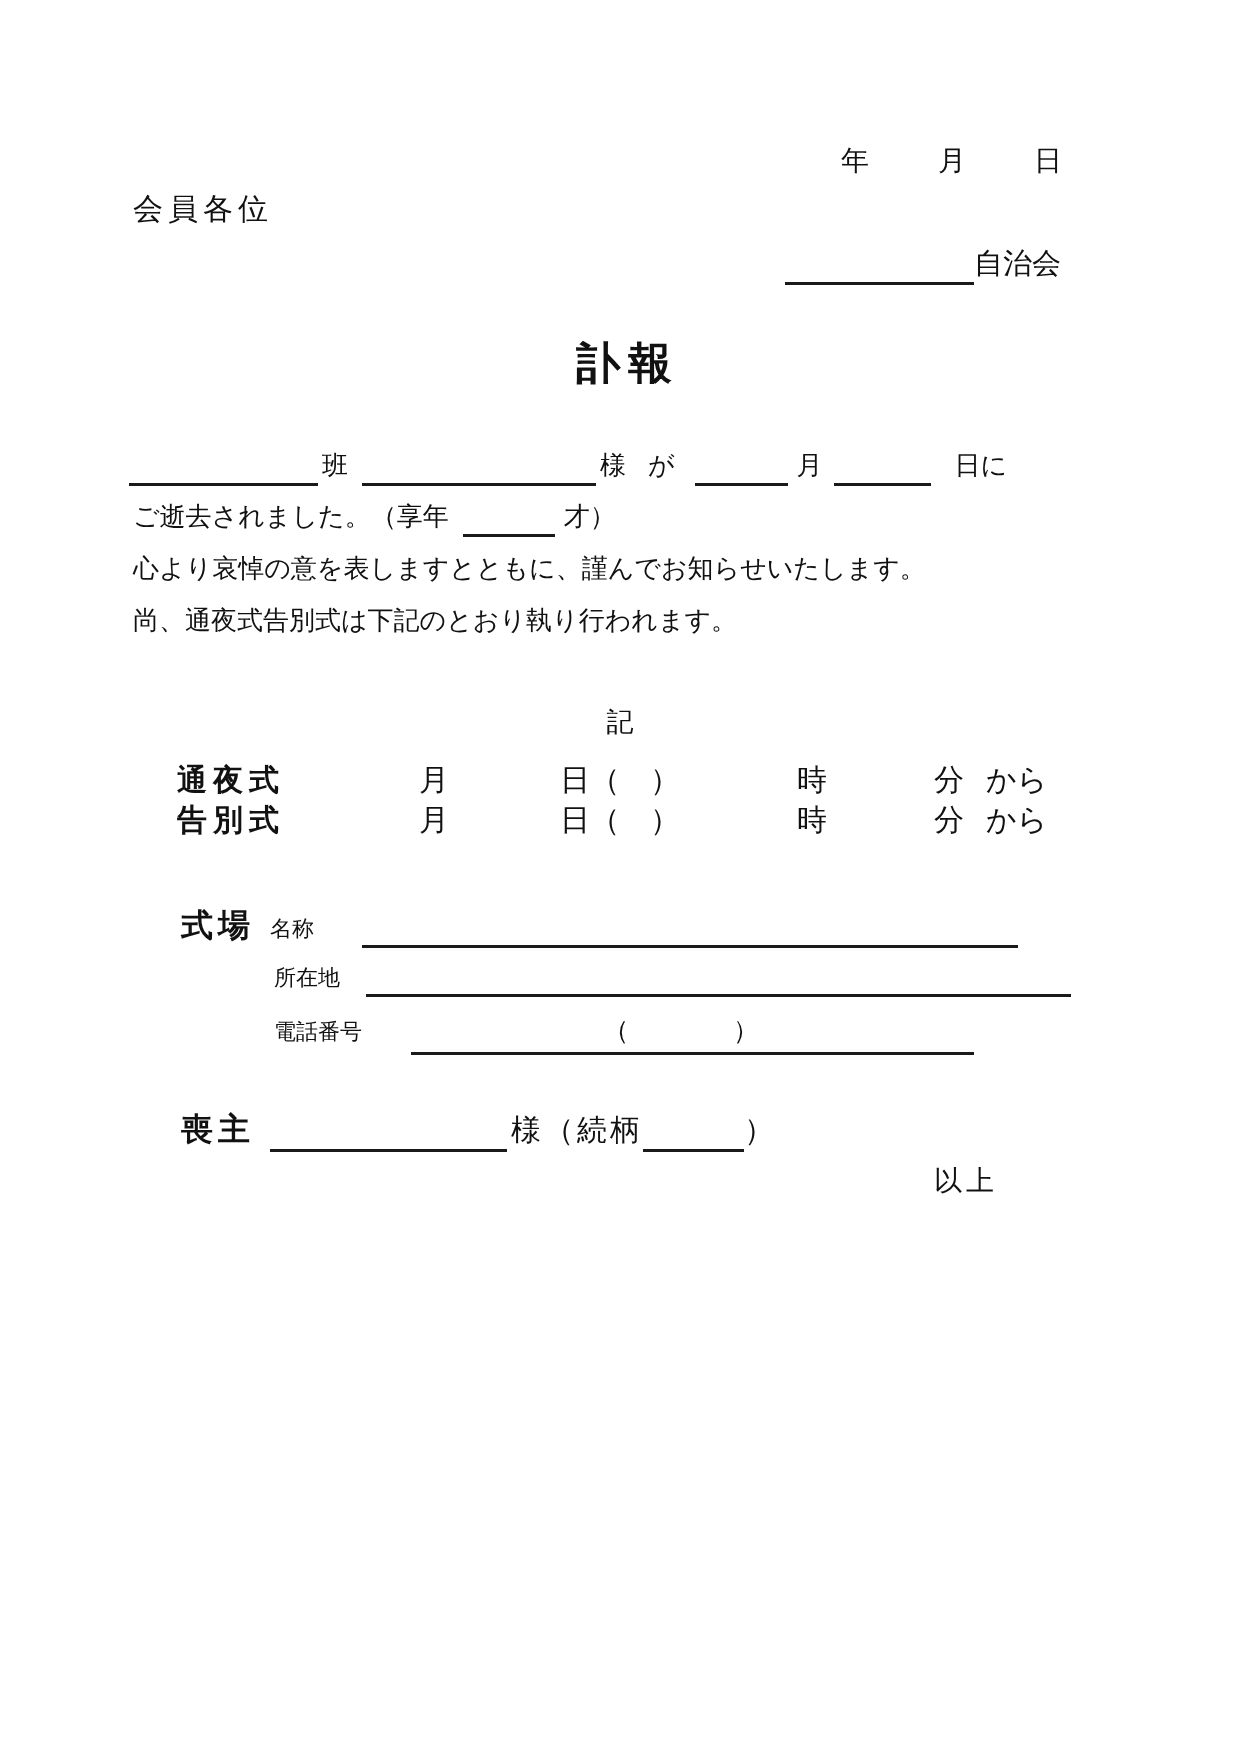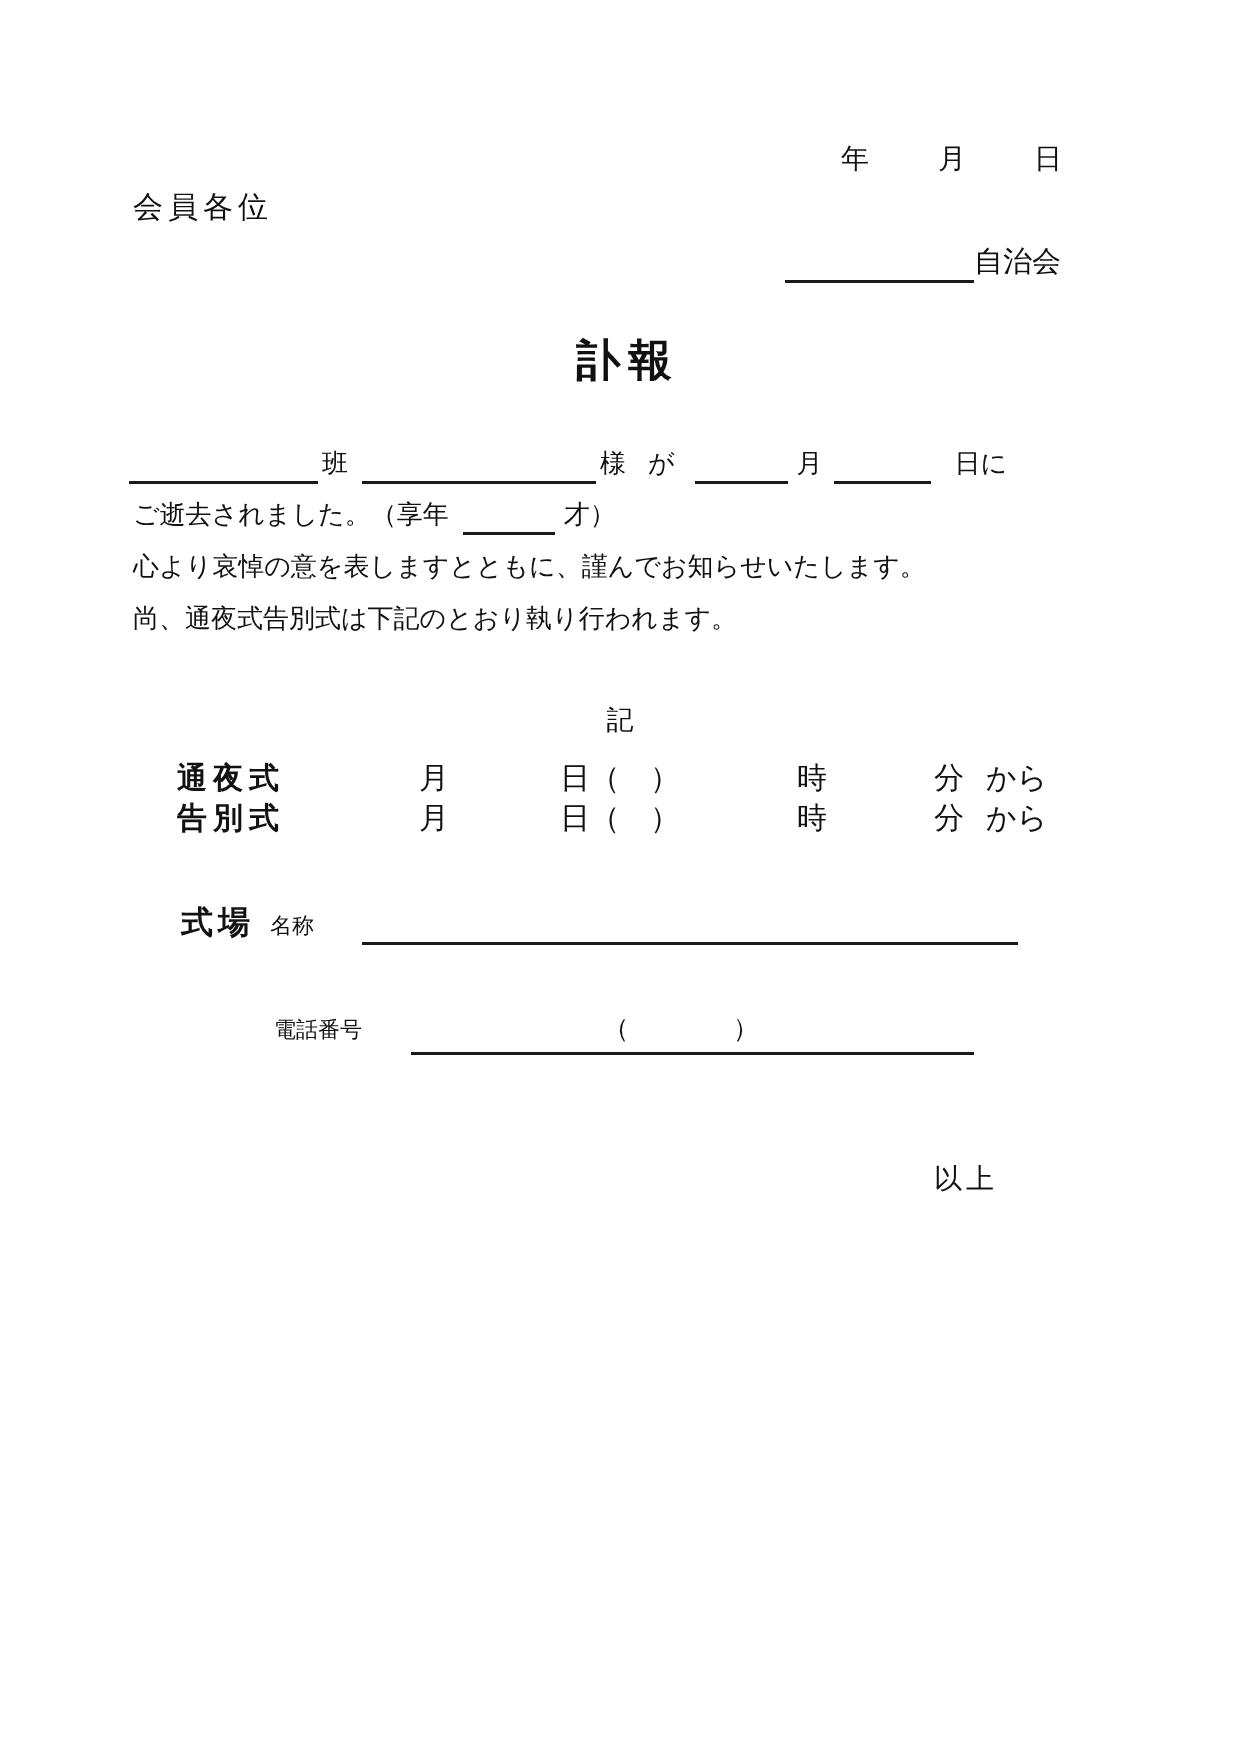--- a/index.html
+++ b/index.html
@@ -2,21 +2,21 @@
 <html><head>
 <meta charset="utf-8">
 <style>
   * { margin:0; padding:0; box-sizing:border-box; }
   html,body { background:#ffffff; }
   .page {
     position:relative;
     width:1240px; height:1614px;
     background:#ffffff;
     color:#111111;
-    font-family:Liberation Mono, monospace;
+    font-family:Liberation Sans, sans-serif;
     overflow:hidden;
   }
   
   .line { position:absolute; white-space:nowrap; font-size:0; line-height:1; }
   .t22 { font-size:22px; } .t26 { font-size:26px; } .t27 { font-size:27px; }
   .t28 { font-size:28px; } .t29 { font-size:29px; } .t30 { font-size:30px; }
   .t32 { font-size:32px; } .t44 { font-size:44px; }
   .b   { font-weight:bold; }
   .ls3 { letter-spacing:3px; } .ls4 { letter-spacing:4px; }
   .ls5 { letter-spacing:5px; } .ls6 { letter-spacing:6px; } .ls8 { letter-spacing:8px; }
@@ -55,19 +55,21 @@
   <div class="line" style="left:133px; top:607px;"><span class="t26">尚、通夜式告別式は下記のとおり執り行われます。</span></div>
 
   <div class="line" style="left:0; top:709px; width:1240px; text-align:center;"><span class="t27">記</span></div>
 
   <div class="line" style="left:177px; top:757px;margin-top:8px;"><span class="t30 b ls6">通夜式</span><span class="t30" style="margin-left:134px">月</span><span class="t30" style="margin-left:111px">日（　）</span><span class="t30" style="margin-left:117px">時</span><span class="t30" style="margin-left:107px">分</span><span class="t30" style="margin-left:22px">から</span></div>
 
   <div class="line" style="left:177px; top:805px;"><span class="t30 b ls6">告別式</span><span class="t30" style="margin-left:134px">月</span><span class="t30" style="margin-left:111px">日（　）</span><span class="t30" style="margin-left:117px">時</span><span class="t30" style="margin-left:107px">分</span><span class="t30" style="margin-left:22px">から</span></div>
 
   <div class="line" style="left:181px; top:909px;"><span class="t32 b ls5">式場</span><span class="t22" style="margin-left:15px">名称</span><span class="blank" style="width:656px; margin-left:48px"></span></div>
 
+  <div class="line" style="left:274px; top:967px;"><span class="t22">所在地</span><span class="blank" style="width:705px; margin-left:26px"></span></div>
 
   <div class="line" style="left:274px; top:1017px;"><span class="t22">電話番号</span><span class="blank-p" style="width:563px; margin-left:49px; padding-left:192px;"><span class="t26">（　　　　）</span></span></div>
 
+  <div class="line" style="left:181px; top:1113px;"><span class="t32 b ls5">喪主</span><span class="blank" style="width:237px; margin-left:15px"></span><span class="t30 ls3" style="margin-left:4px">様（続柄</span><span class="blank" style="width:101px"></span><span class="t30">）</span></div>
 
   <div class="line" style="left:934px; top:1167px;"><span class="t28 ls4">以上</span></div>
 
 </div>
 
 </body></html>

